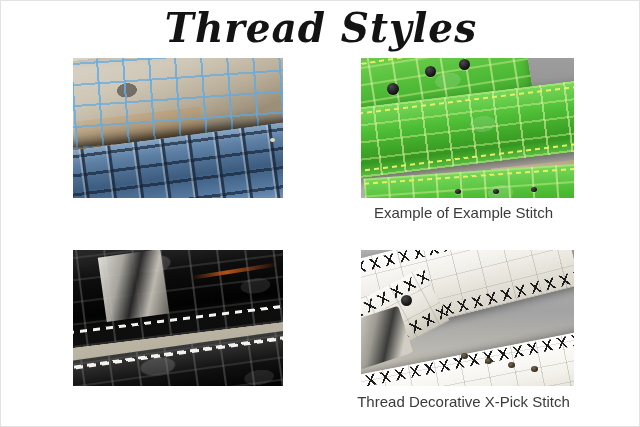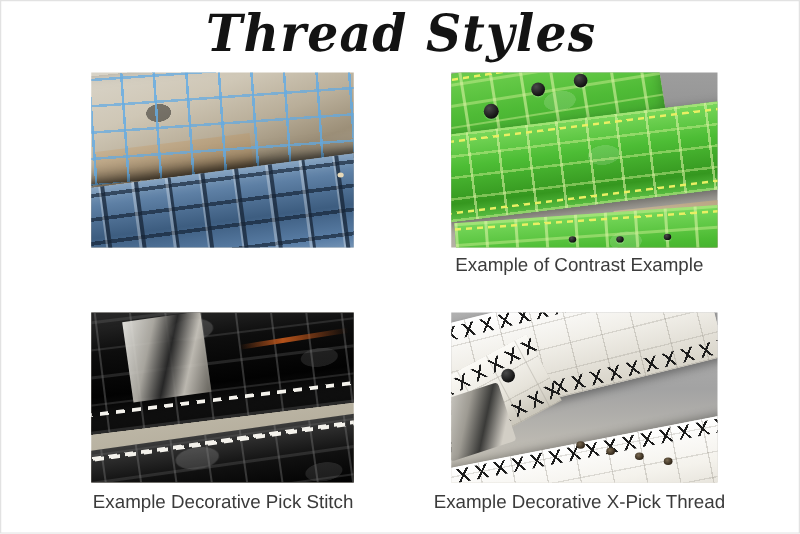--- a/index.html
+++ b/index.html
@@ -341,21 +341,21 @@
           <div class="croc-green"></div>
           <div class="stitch-line" style="top:4px;"></div>
         </div>
 
         <div class="stud" style="left:44%; bottom:3%; width:6px; height:5px;"></div>
         <div class="stud" style="left:62%; bottom:3%; width:6px; height:5px;"></div>
         <div class="stud" style="left:80%; bottom:4%; width:6px; height:5px;"></div>
       </div>
     </div>
   </div>
-  <div class="caption" id="cap-contrast">Example of Contrast Example</div>
+  <div class="caption" id="cap-contrast">Example of Example Stitch</div>
 
   <div class="cell" id="cell-pick">
     <div class="photo black-bg" style="inset:0;">
       <div class="photo-inner">
         <div class="black-belt-top">
           <div class="croc-black"></div>
           <div class="pick-stitch" style="bottom:14px;"></div>
         </div>
 
         <div class="black-buckle"></div>
@@ -363,21 +363,20 @@
 
         <div class="black-belt-bottom">
           <div class="croc-black"></div>
           <div class="pick-stitch" style="top:6px;"></div>
         </div>
 
         <div class="pick-stitch" style="left:-6%; top:74%; transform:rotate(-8deg);"></div>
       </div>
     </div>
   </div>
-  <div class="caption" id="cap-pick">Example Decorative Pick Stitch</div>
 
   <div class="cell" id="cell-xpick">
     <div class="photo white-bg" style="inset:0;">
       <div class="photo-inner">
 
         <div class="white-belt-a">
           <div class="croc-white"></div>
           <div class="x-stitch-row" style="top:3px;"></div>
           <div class="x-stitch-row" style="bottom:3px;"></div>
         </div>
@@ -398,15 +397,15 @@
           <div class="x-stitch-row" style="bottom:4px;"></div>
         </div>
 
         <div class="hole" style="left:47%; bottom:20%; width:7px; height:6px;"></div>
         <div class="hole" style="left:58%; bottom:16%; width:7px; height:6px;"></div>
         <div class="hole" style="left:69%; bottom:13%; width:7px; height:6px;"></div>
         <div class="hole" style="left:80%; bottom:10%; width:7px; height:6px;"></div>
       </div>
     </div>
   </div>
-  <div class="caption" id="cap-xpick">Example Decorative X-Pick Thread</div>
+  <div class="caption" id="cap-xpick">Thread Decorative X-Pick Stitch</div>
 
 </div>
 
 </body></html>

